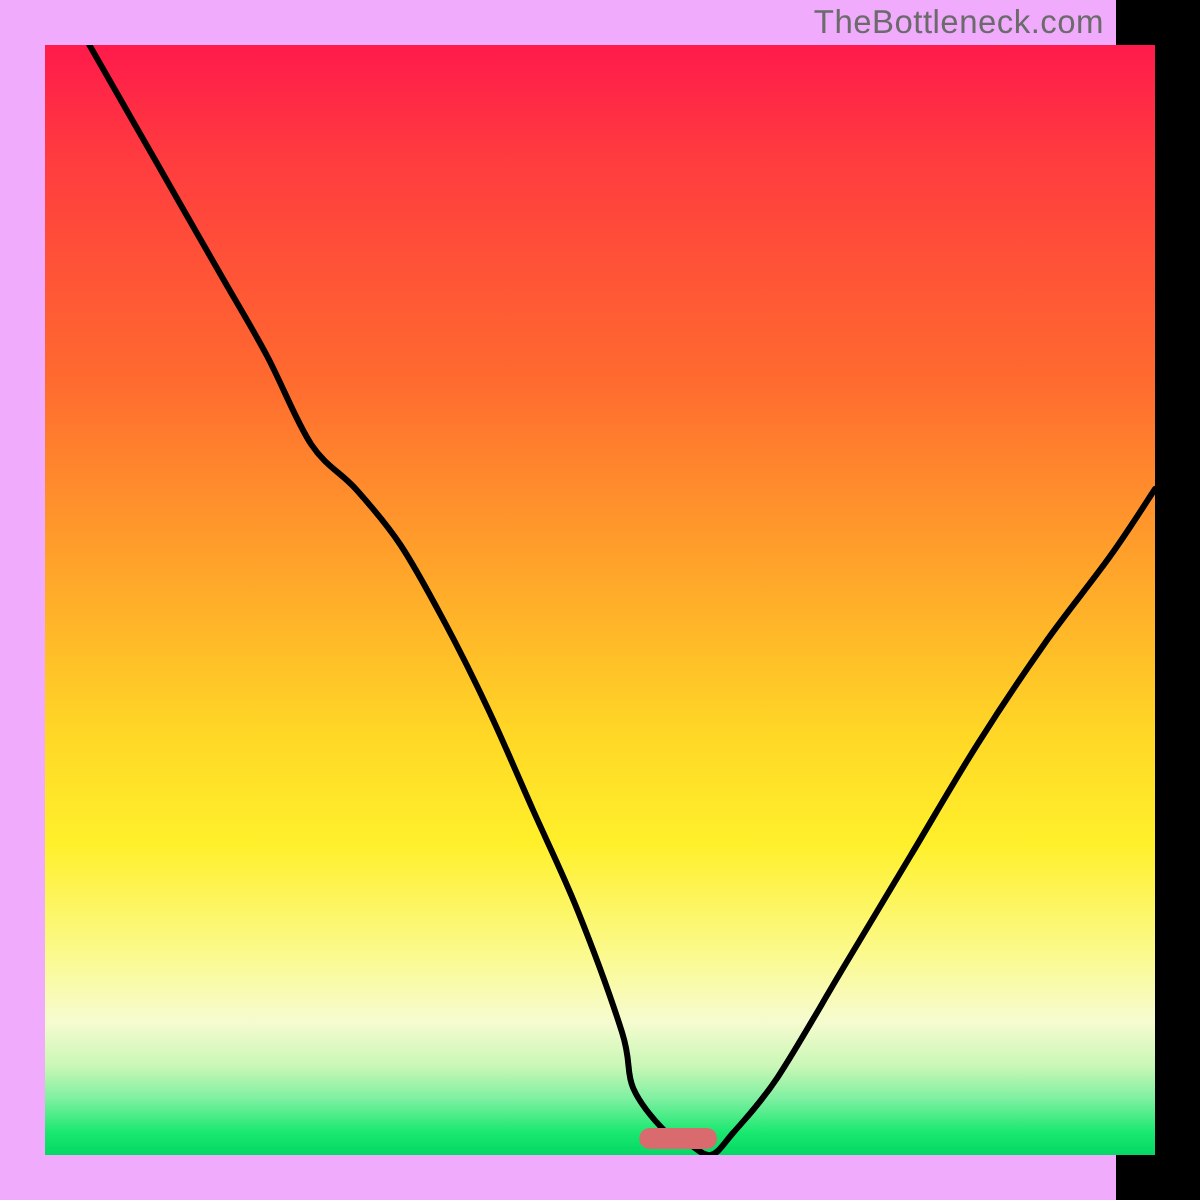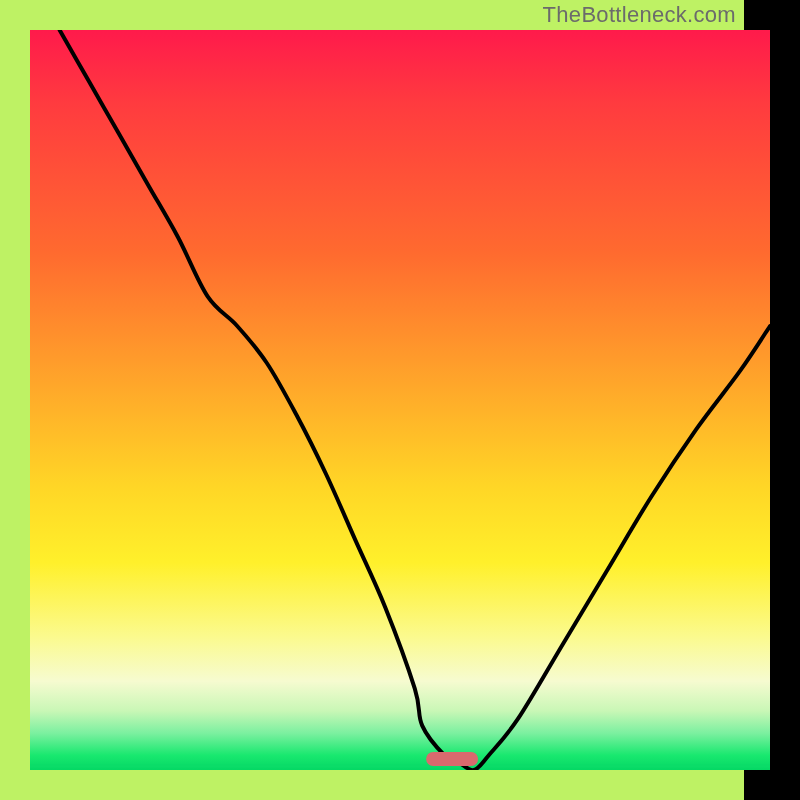--- a/index.html
+++ b/index.html
@@ -8,21 +8,21 @@
     width: 800px;
     height: 800px;
     background: #000;
     font-family: Arial, Helvetica, sans-serif;
     overflow: hidden;
   }
   .frame {
     position: relative;
     width: 744px;
     height: 800px;
-    background: #bef264;
+    background: #f0abfc;
   }
   .watermark {
     position: absolute;
     top: 2px;
     right: 8px;
     color: #6b6b6b;
     font-size: 22px;
     font-weight: 400;
     letter-spacing: 0.3px;
     z-index: 10;

